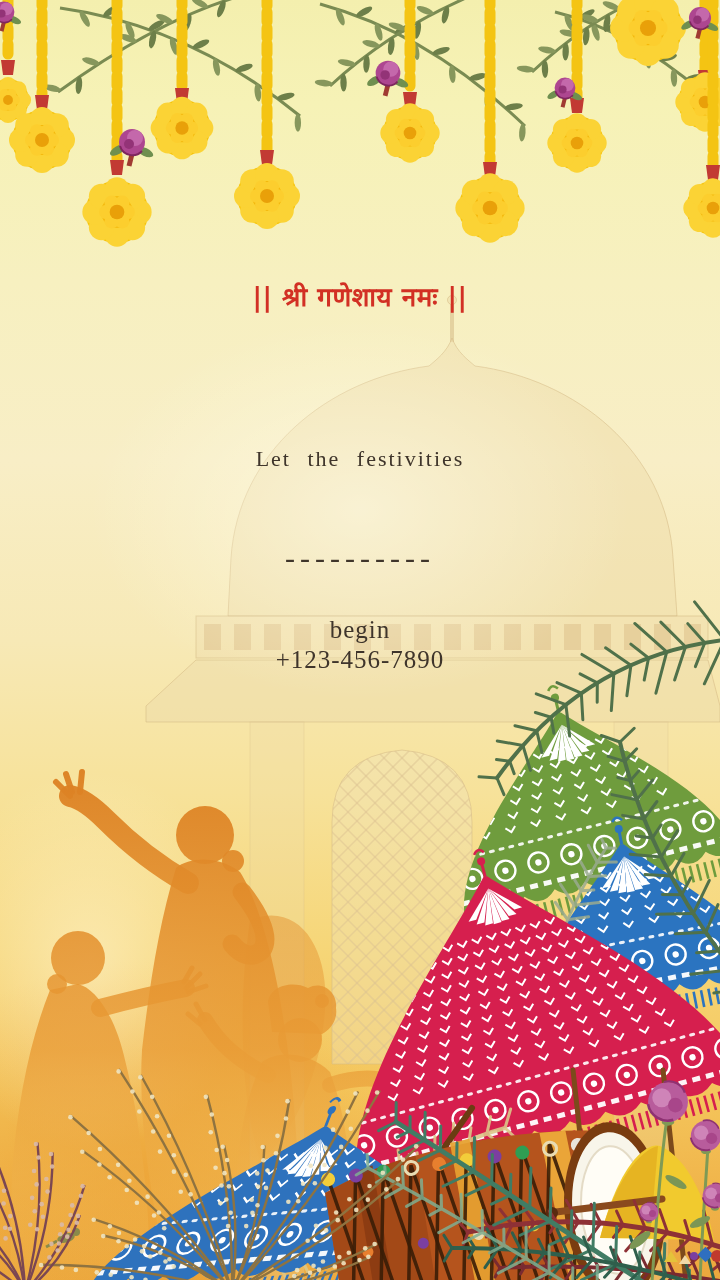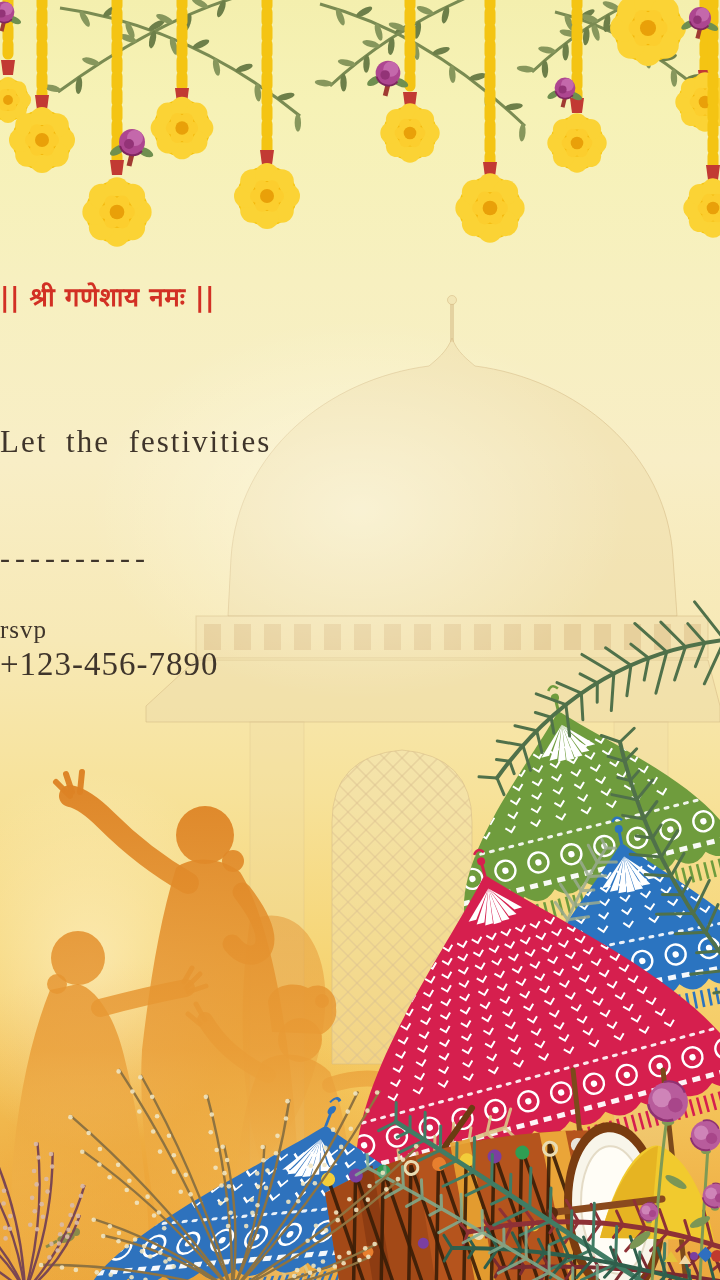--- a/index.html
+++ b/index.html
@@ -6,28 +6,28 @@
   .stage{position:relative;width:720px;height:1280px;overflow:hidden;margin:0 auto;
     font-family:"Liberation Serif",serif;
     background:linear-gradient(180deg,#f4efae 0%,#f6f2b6 8%,#f7f0c0 22%,#f8eec6 36%,#f7e9b6 50%,#f7e29a 62%,#f6d678 74%,#f4c65c 85%,#f0b248 94%,#eca73d 100%);}
   .bg-glow-bl{position:absolute;left:-120px;top:960px;width:520px;height:420px;pointer-events:none;
     background:radial-gradient(closest-side,rgba(233,150,40,.5),rgba(233,150,40,0));}
   .bg-glow-mid{position:absolute;left:90px;top:320px;width:540px;height:380px;pointer-events:none;
     background:radial-gradient(closest-side,rgba(255,255,240,.5),rgba(255,255,240,0));}
   .bg-glow-left{position:absolute;left:-70px;top:770px;width:320px;height:380px;pointer-events:none;
     background:radial-gradient(closest-side,rgba(255,247,216,.55),rgba(255,247,216,0));}
   svg.layer{position:absolute;left:0;top:0;width:720px;height:1280px;}
-  .txt{position:absolute;left:0;width:720px;pointer-events:none;}
+  .txt{position:absolute;left:0;width:720px;text-align:center;pointer-events:none;}
   .invocation{top:278px;font-family:"DejaVu Sans","Liberation Sans",sans-serif;font-weight:700;
     font-size:26px;color:var(--invocation_red,#d23024);letter-spacing:.5px;}
-  .headline{top:423px;font-size:31px;line-height:37px;color:var(--text_ink,#3f352b);
+  .headline{top:440px;font-size:22px;line-height:37px;color:var(--text_ink,#3f352b);
     letter-spacing:2px;word-spacing:9px;}
   .divider{top:541px;font-size:30px;letter-spacing:5px;color:var(--text_ink,#3f352b);}
   .rsvp{top:616px;font-size:25px;color:var(--text_ink,#3f352b);letter-spacing:1px;}
-  .phone{top:646px;font-size:33px;color:var(--text_ink,#3f352b);letter-spacing:1px;}
+  .phone{top:646px;font-size:25px;color:var(--text_ink,#3f352b);letter-spacing:1px;}
 </style>
 </head>
 <body>
 
 <div class="stage">
 
   <div class="bg-glow-bl"></div>
   <div class="bg-glow-left"></div>
 
   <svg class="layer" viewBox="0 0 720 1280">
@@ -1492,15 +1492,15 @@
       </g>
   </svg>
 
   <div class="bg-glow-mid"></div>
 
   <div class="txt invocation">|| श्री गणेशाय नमः ||</div>
   <div class="txt headline">
     <div>Let the festivities</div>
   </div>
   <div class="txt divider">----------</div>
-  <div class="txt rsvp">rsvp</div>
+  <div class="txt rsvp">begin</div>
   <div class="txt phone">+123-456-7890</div>
 </div>
 
 </body></html>

